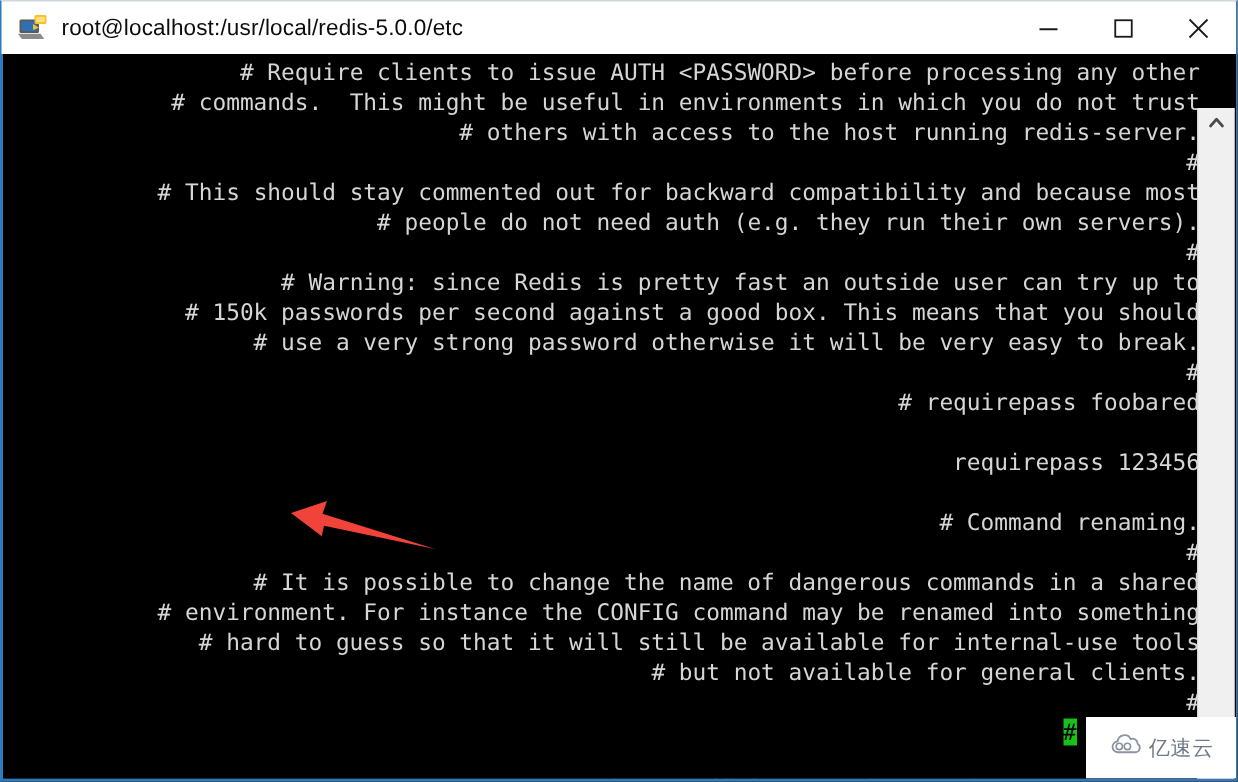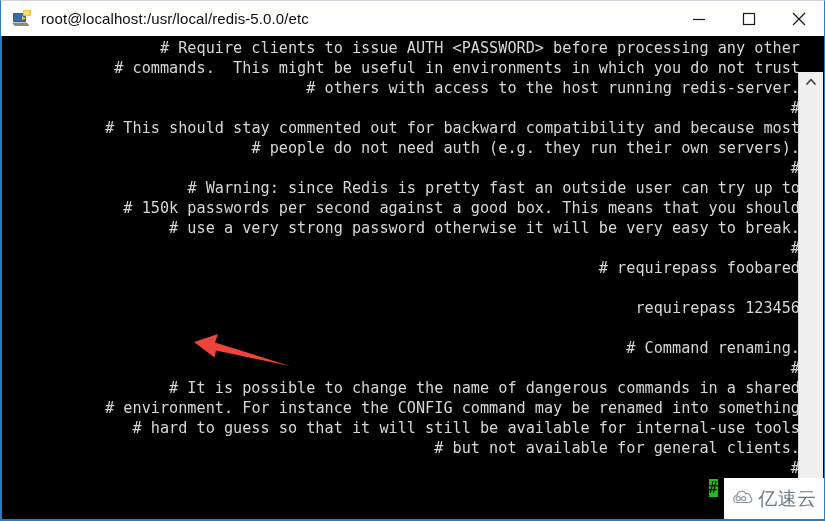--- a/index.html
+++ b/index.html
@@ -176,21 +176,21 @@
     width: 100px;
     height: 41px;
     background: #ffffff;
     display: flex;
     align-items: center;
     justify-content: center;
     gap: 3px;
   }
   #brand-badge-text {
     font-family: Liberation Sans, sans-serif;
-    font-size: 19px;
+    font-size: 14px;
     color: #6f7a86;
     letter-spacing: 0.5px;
   }
 </style>
 </head>
 <body>
 
 <div id="app-window">
 
   <div id="title-bar">

